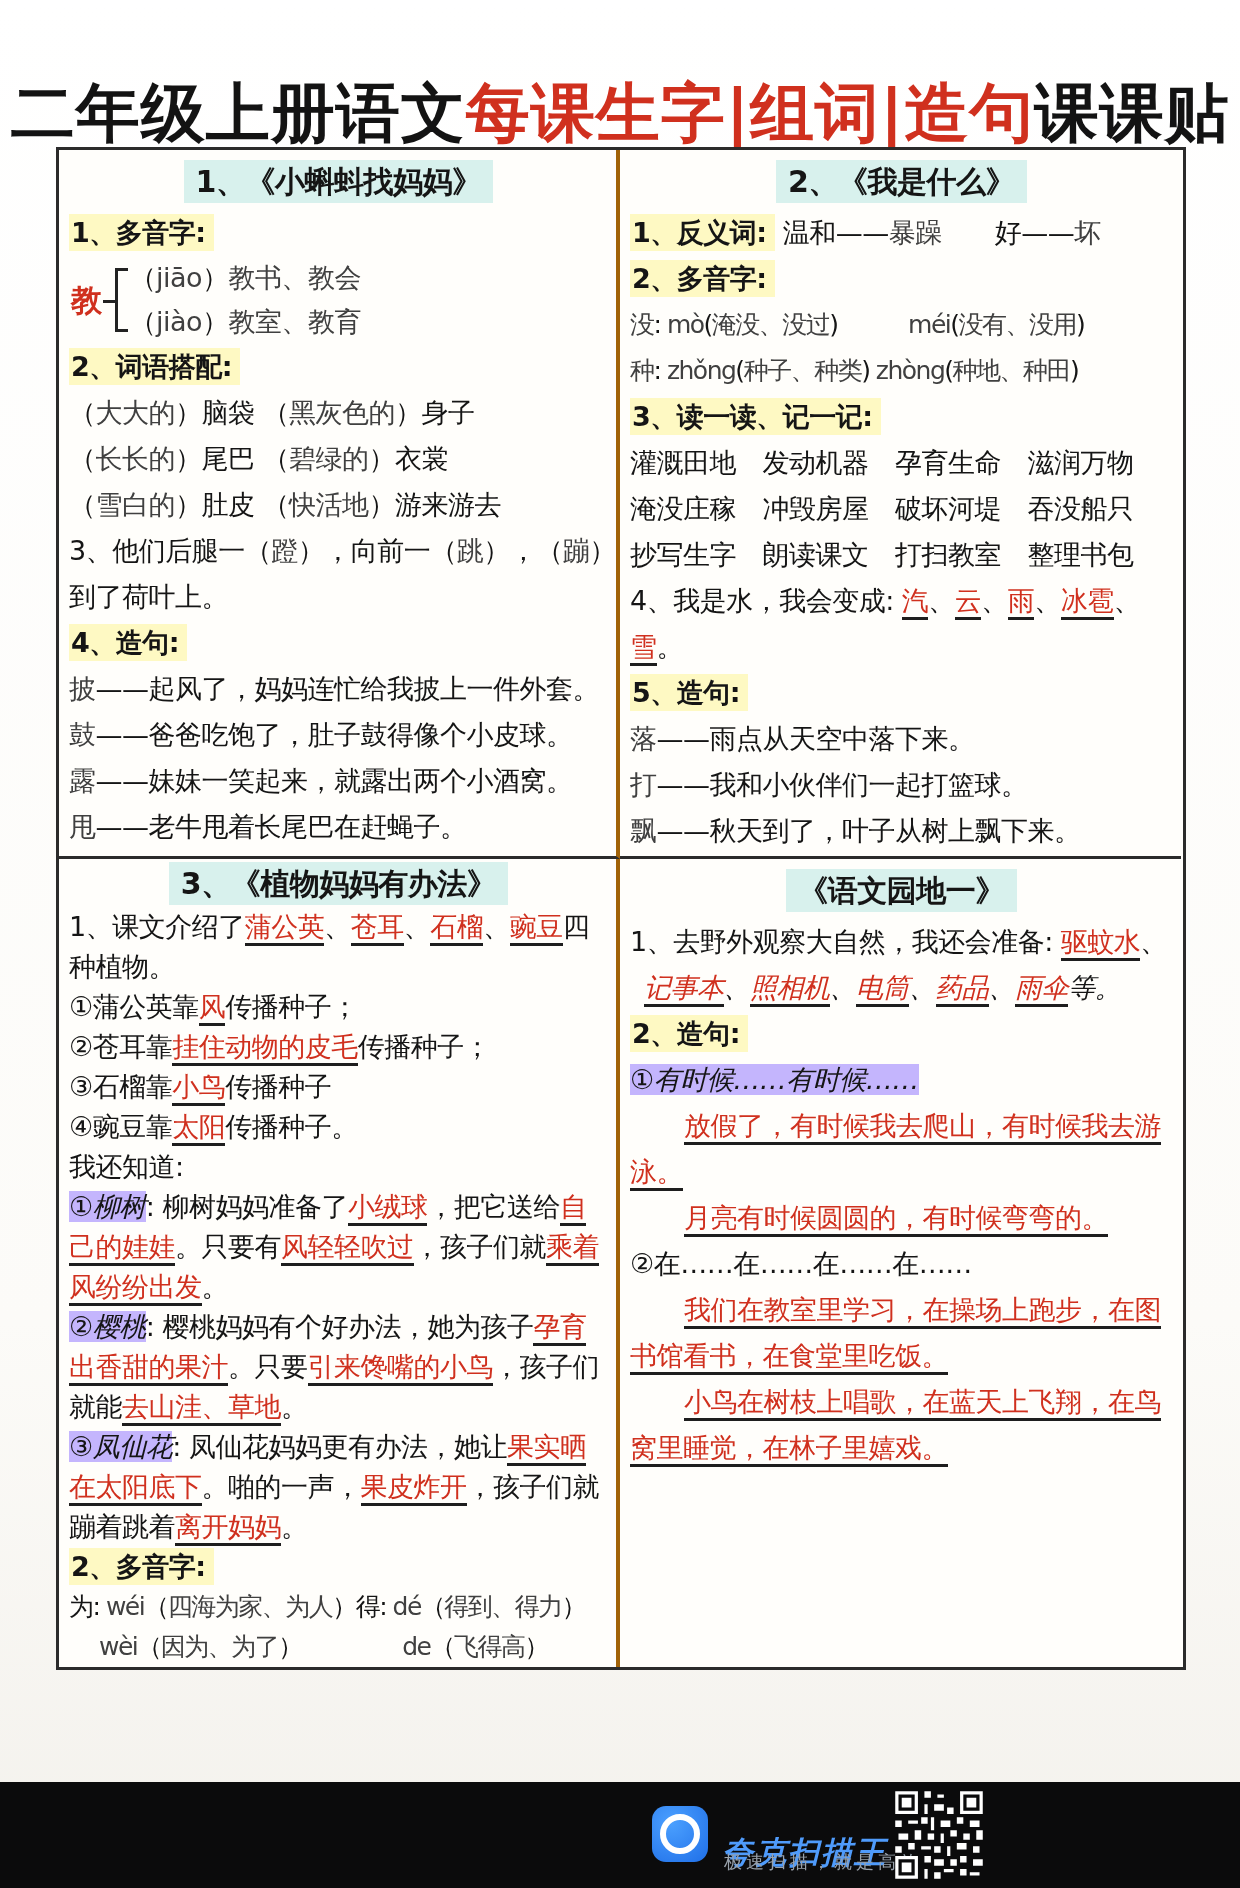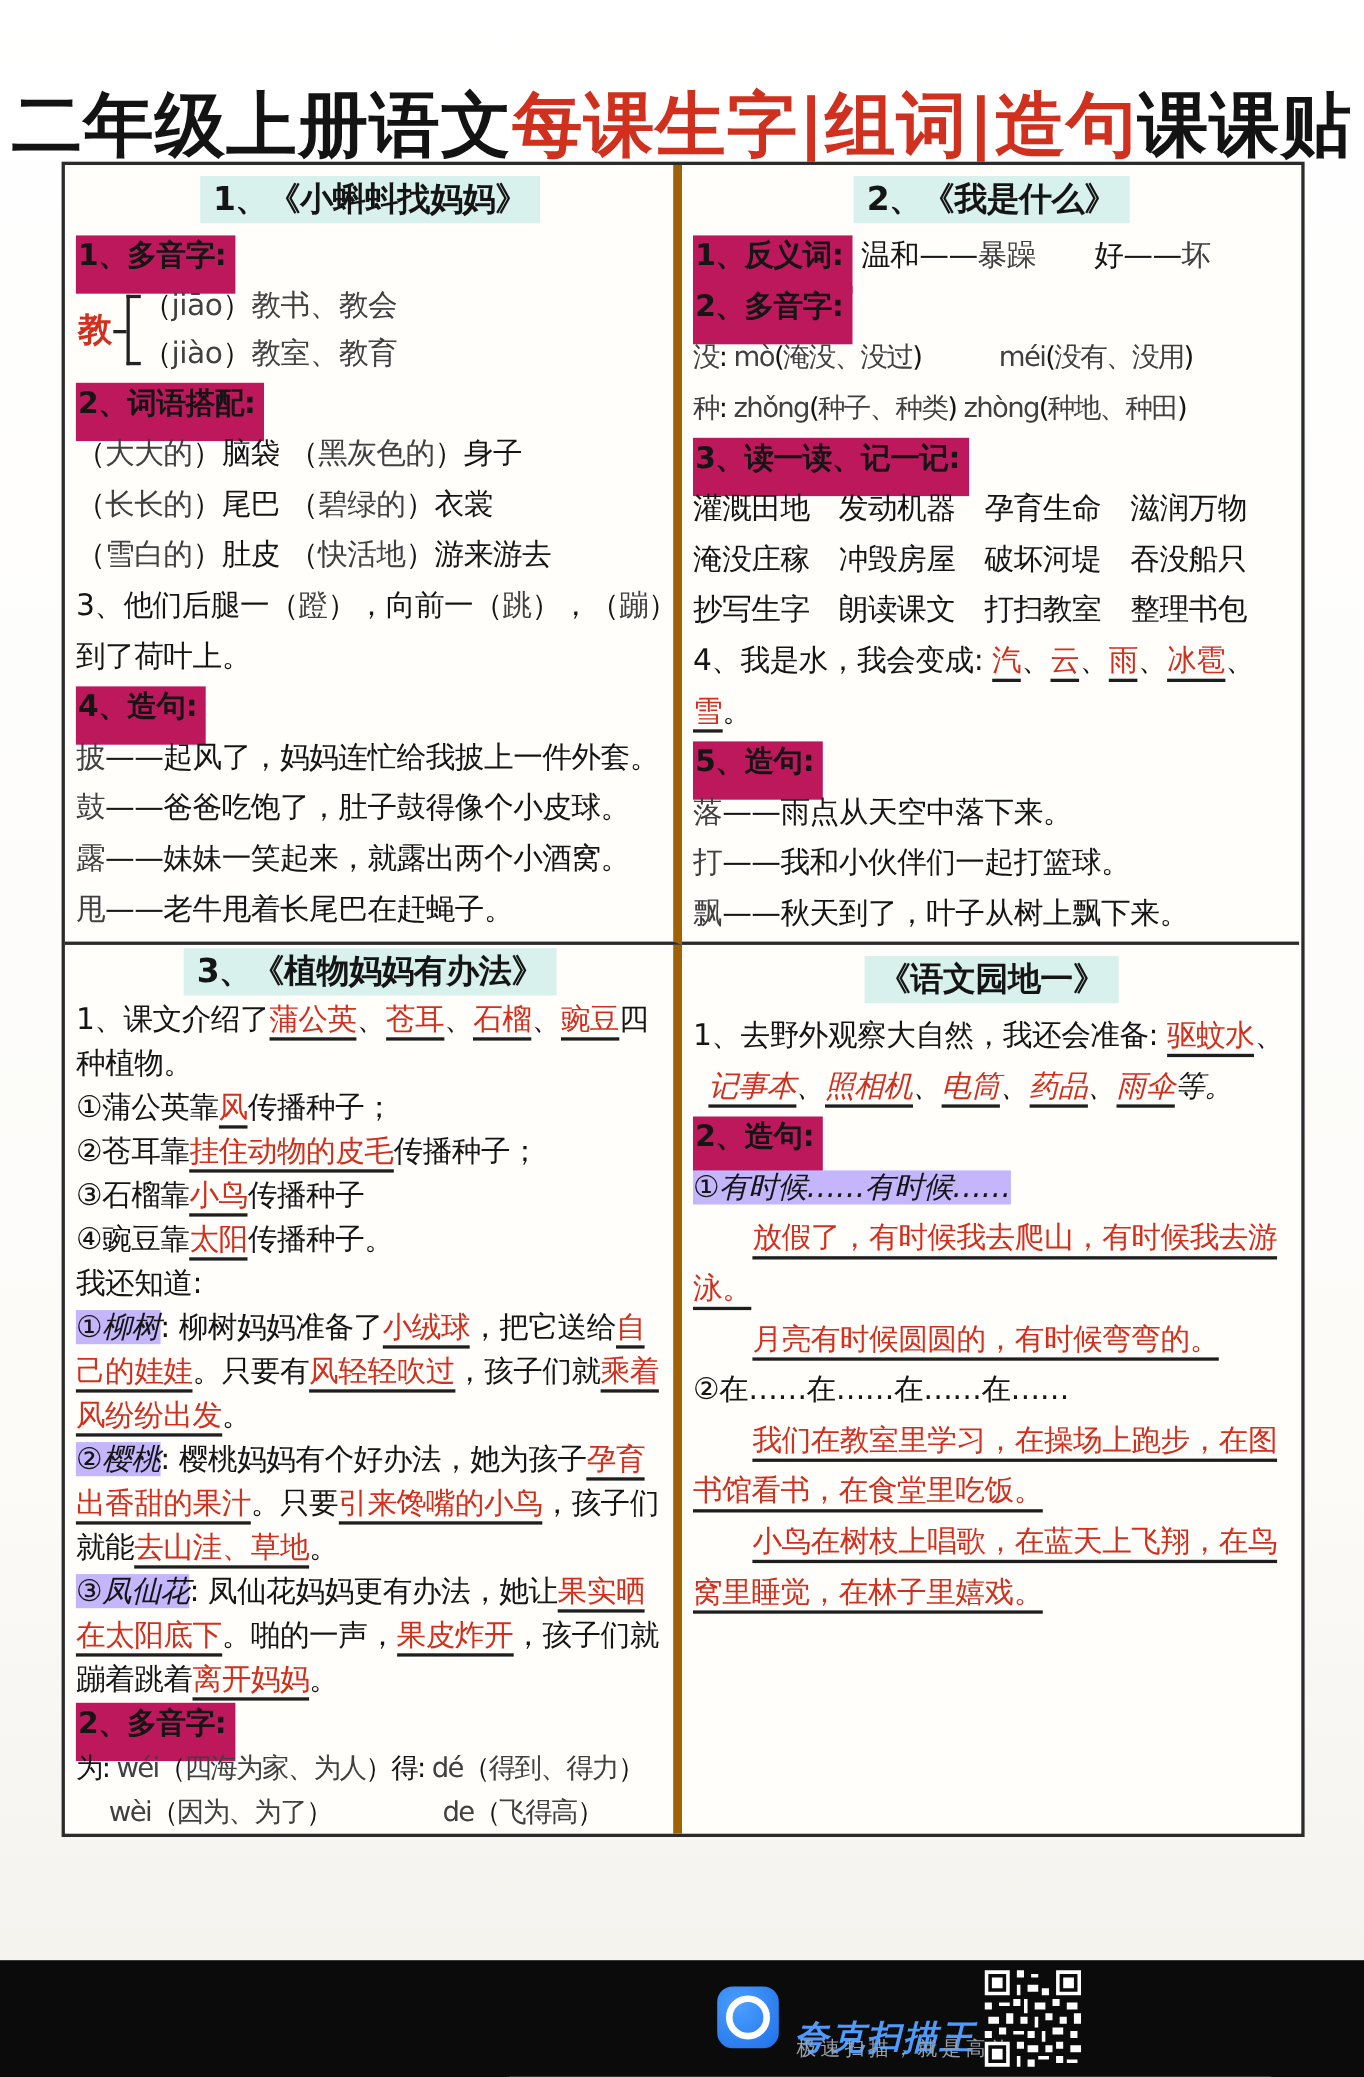--- a/index.html
+++ b/index.html
@@ -15,37 +15,37 @@
     font-size:64px;font-weight:800;letter-spacing:1px;color:#131313;white-space:pre;
   }
   .title .tr{color:#d0301e;}
   
   .sheet{
     position:absolute;left:56px;top:147px;width:1124px;
     display:grid;grid-template-columns:561px 561px;grid-template-rows:709px 808px;
     border:3px solid #2b2b2b;background:#fffefb;box-sizing:content-box;
   }
   .cell{overflow:hidden;padding:6px 8px 0 10px;box-sizing:border-box;}
-  .c1,.c3{border-right:8px solid #a16207;}
+  .c1,.c3{border-right:4px solid #a16207;}
   .c1,.c2{border-bottom:3px solid #2b2b2b;}
   .c3{padding-top:2px;}
   
   .line{height:46px;line-height:46px;font-size:27px;letter-spacing:-0.5px;
         white-space:pre;color:#151515;font-weight:500;}
   .c3 .line{height:40px;line-height:40px;}
   .line.head{height:52px;line-height:52px;margin-bottom:2px;}
   .c3 .line.head{height:46px;line-height:46px;margin-bottom:0;}
   .line.center{text-align:center;}
   .line.tight{letter-spacing:-1.5px;font-size:25px;}
   .line.ind{padding-left:54px;}
   .line.pl{padding-left:14px;font-style:italic;}
   .p-k{color:#151515;}
   .p-r{color:#404040;}
   .p-ru{color:#d0301e;border-bottom:3px solid #1e1e1e;padding-bottom:1px;}
-  .p-g{background:#be185d;font-weight:700;padding:3px 8px 19px 2px;text-align:center;}
+  .p-g{background:#fef9c3;font-weight:700;padding:3px 8px 3px 2px;text-align:center;}
   .p-cy{background:#d8f1ed;font-weight:700;font-size:30px;padding:4px 12px;}
   .p-bl{background:#c4b5fd;font-style:italic;}
   
   .line.brace{height:auto;display:flex;align-items:center;padding-left:2px;}
   .brace-char{font-size:31px;font-weight:700;color:#d0301e;}
   .fork{position:relative;width:28px;height:82px;flex:0 0 28px;}
   .fork::before{content:"";position:absolute;left:13px;top:9px;bottom:9px;border-left:3px solid #222;}
   .fork::after{content:"";position:absolute;left:1px;top:50%;width:12px;border-top:3px solid #222;}
   .fork i::before{content:"";position:absolute;left:13px;top:9px;width:13px;border-top:3px solid #222;}
   .fork i::after{content:"";position:absolute;left:13px;bottom:9px;width:13px;border-top:3px solid #222;}

